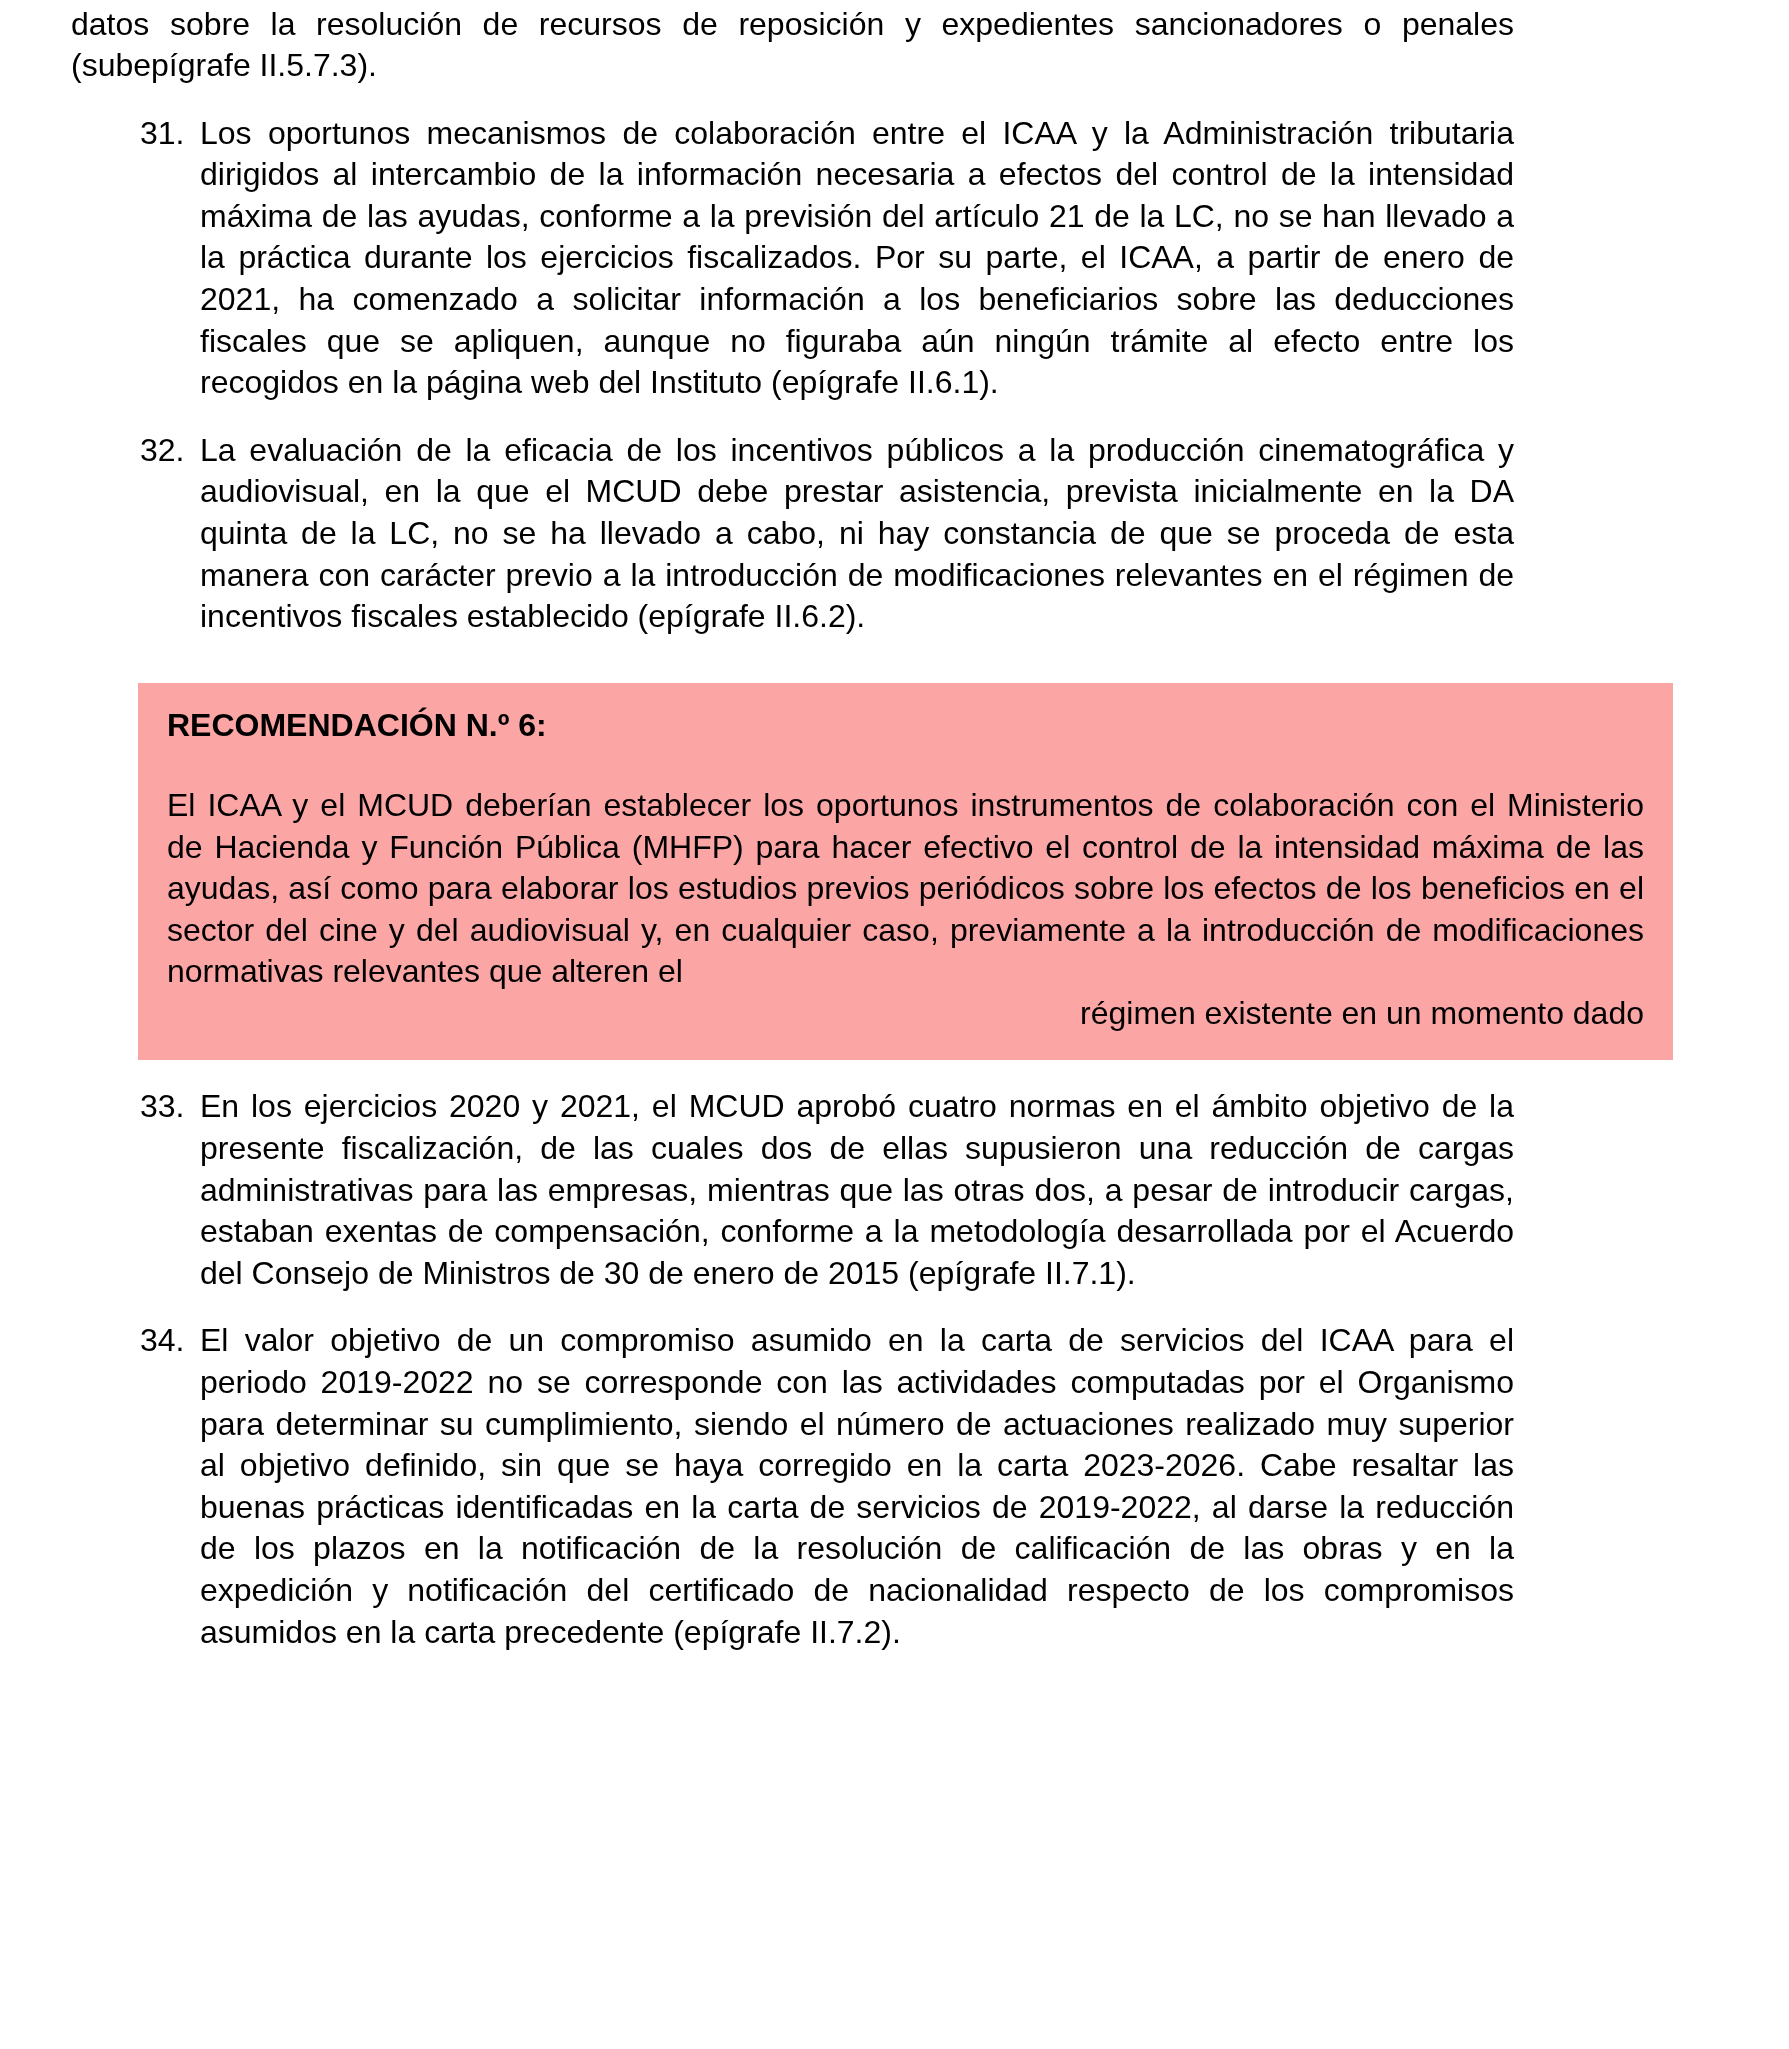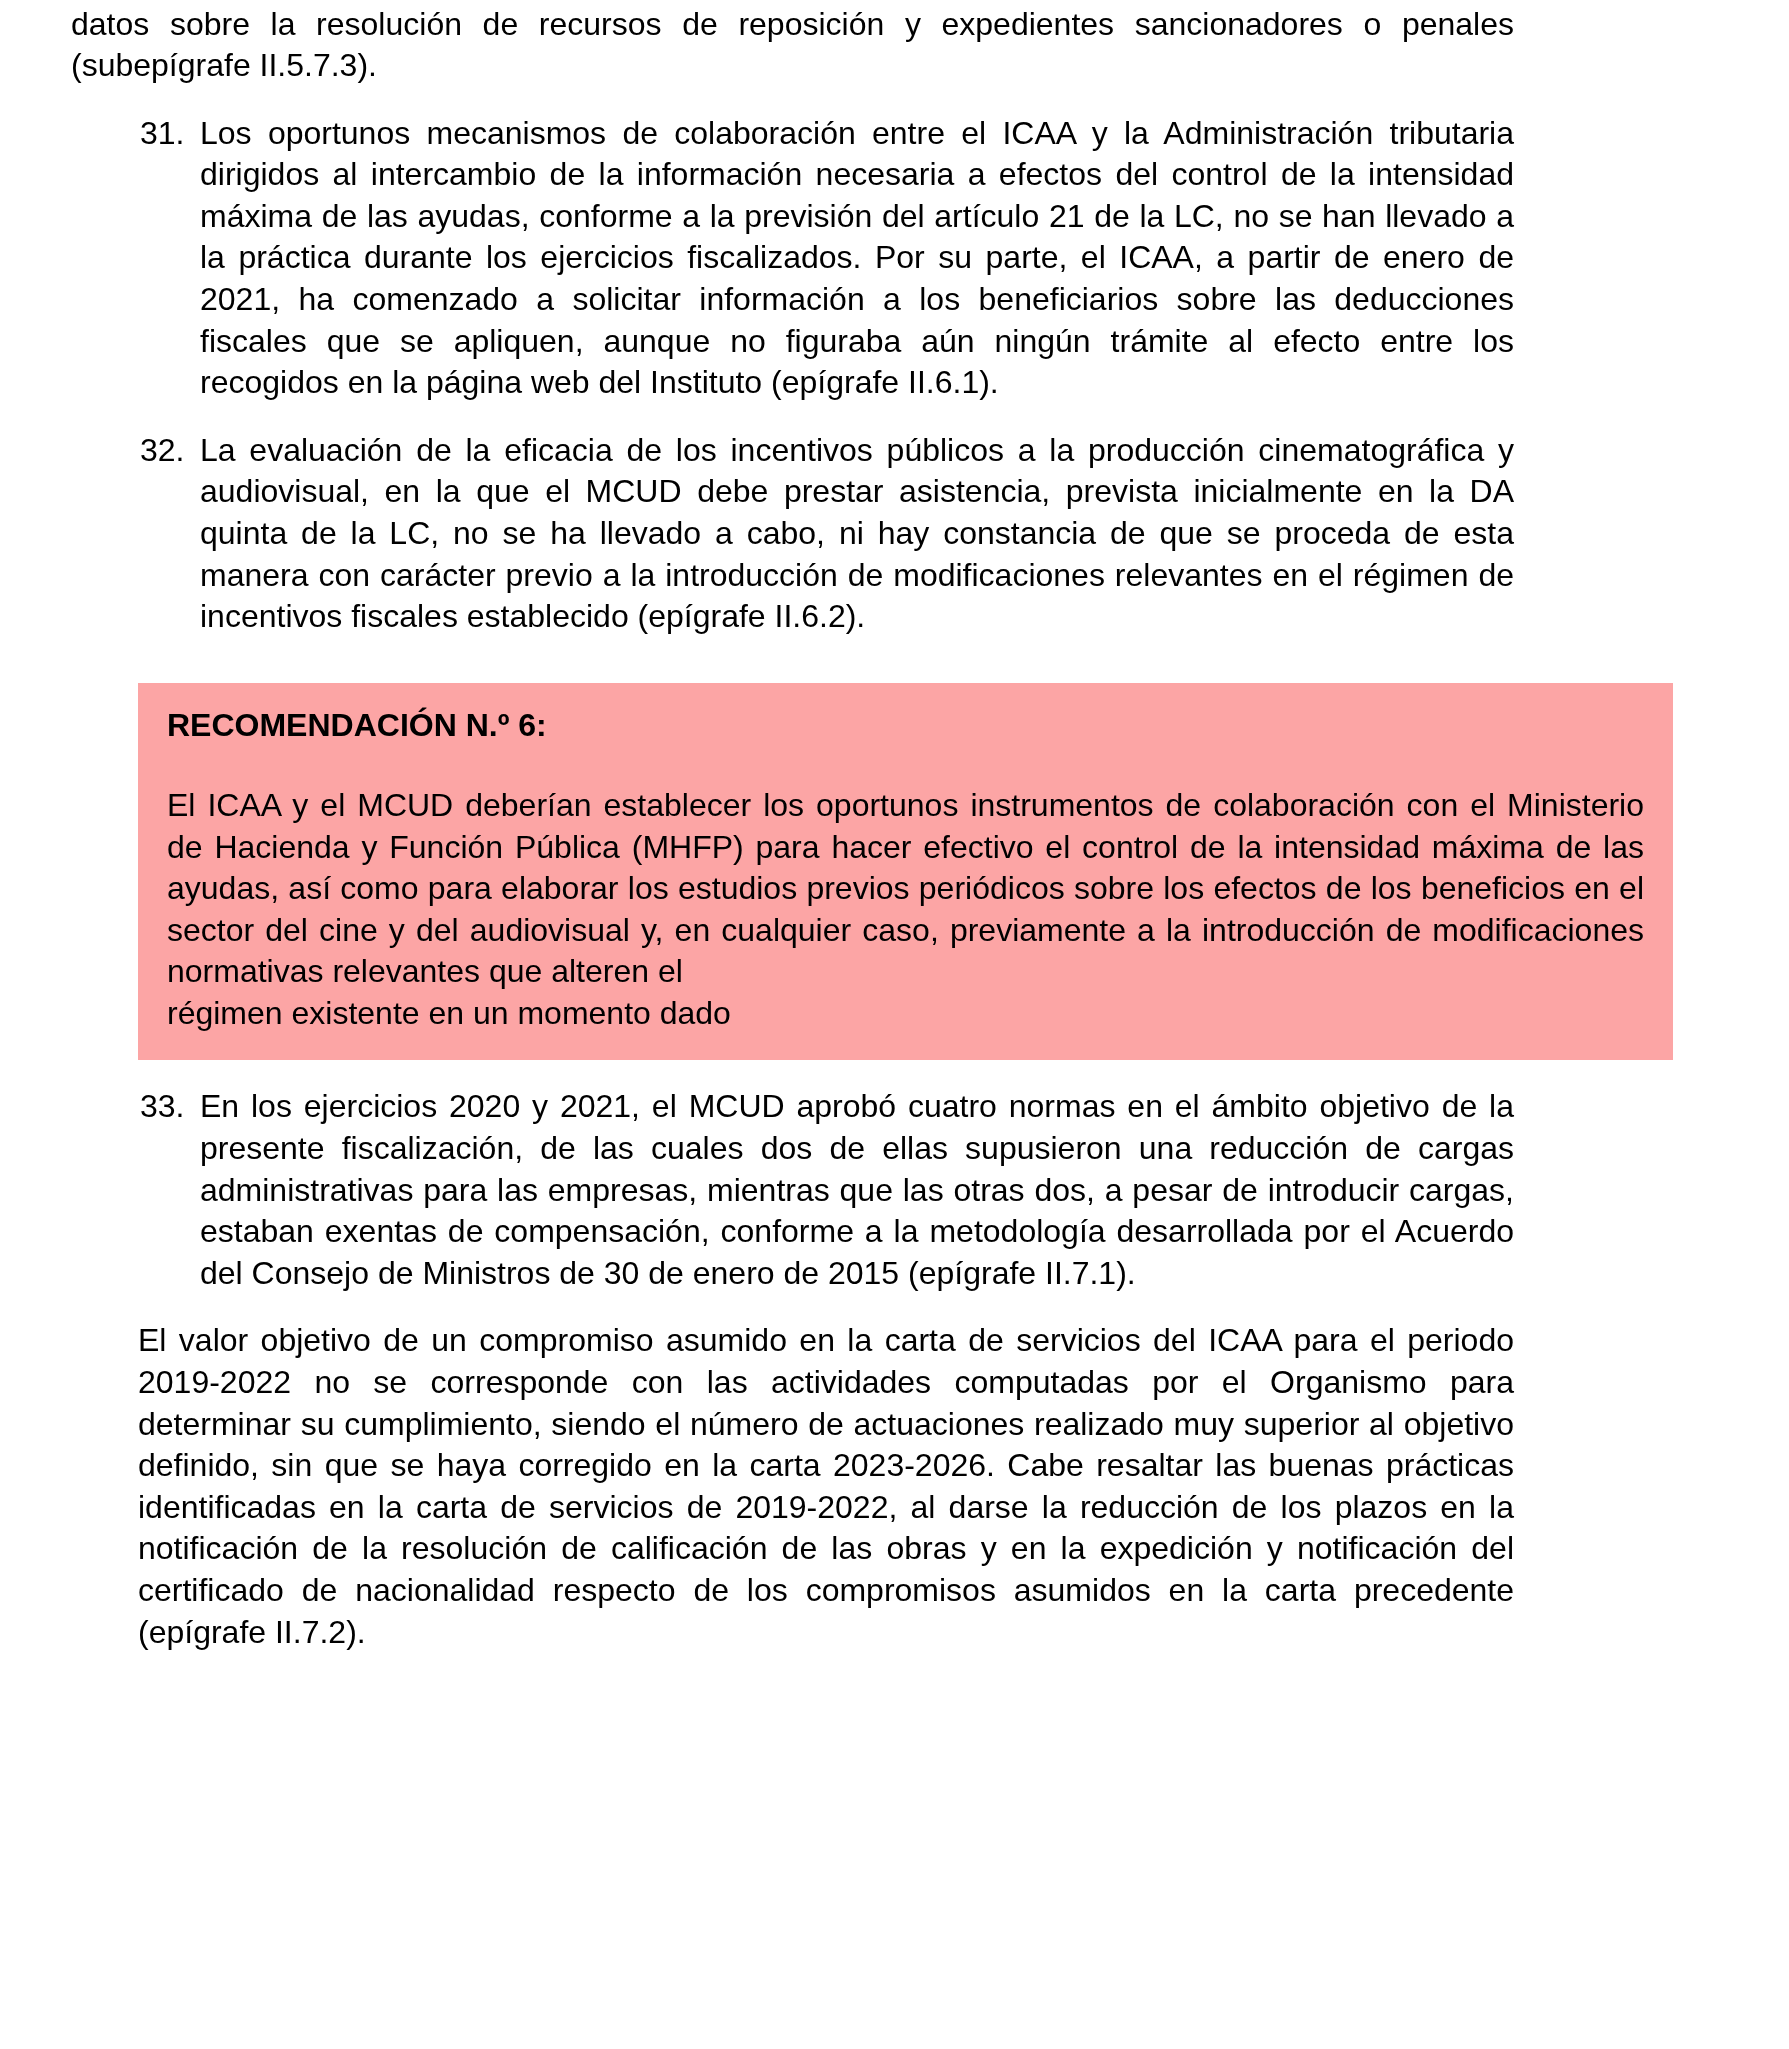--- a/index.html
+++ b/index.html
@@ -76,21 +76,22 @@
     font-size: 32px;
     line-height: 1.30;
     margin-bottom: 38px;
   }
   .reco-text {
     font-size: 32px;
     line-height: 1.30;
     text-align: justify;
   }
   .last-line-nojustify {
-    text-align: left;
+    text-align: right;
+    margin-left: 32px;
   }
 </style>
 </head>
 <body>
 
 <div class="page">
 
   <p class="para intro-para">datos sobre la resolución de recursos de reposición y expedientes sancionadores o penales (subepígrafe II.5.7.3).</p>
 
 
@@ -110,17 +111,18 @@
     <div class="reco-text last-line-nojustify">régimen existente en un momento dado</div>
   </div>
 
 
   <div class="numbered">
     <div class="num-label">33.</div>
     <div class="num-body">En los ejercicios 2020 y 2021, el MCUD aprobó cuatro normas en el ámbito objetivo de la presente fiscalización, de las cuales dos de ellas supusieron una reducción de cargas administrativas para las empresas, mientras que las otras dos, a pesar de introducir cargas, estaban exentas de compensación, conforme a la metodología desarrollada por el Acuerdo del Consejo de Ministros de 30 de enero de 2015 (epígrafe II.7.1).</div>
   </div>
 
   <div class="numbered">
+    <div class="num-label">34.</div>
     <div class="num-body">El valor objetivo de un compromiso asumido en la carta de servicios del ICAA para el periodo 2019-2022 no se corresponde con las actividades computadas por el Organismo para determinar su cumplimiento, siendo el número de actuaciones realizado muy superior al objetivo definido, sin que se haya corregido en la carta 2023-2026. Cabe resaltar las buenas prácticas identificadas en la carta de servicios de 2019-2022, al darse la reducción de los plazos en la notificación de la resolución de calificación de las obras y en la expedición y notificación del certificado de nacionalidad respecto de los compromisos asumidos en la carta precedente (epígrafe II.7.2).</div>
   </div>
 
 </div>
 
 
 </body></html>

